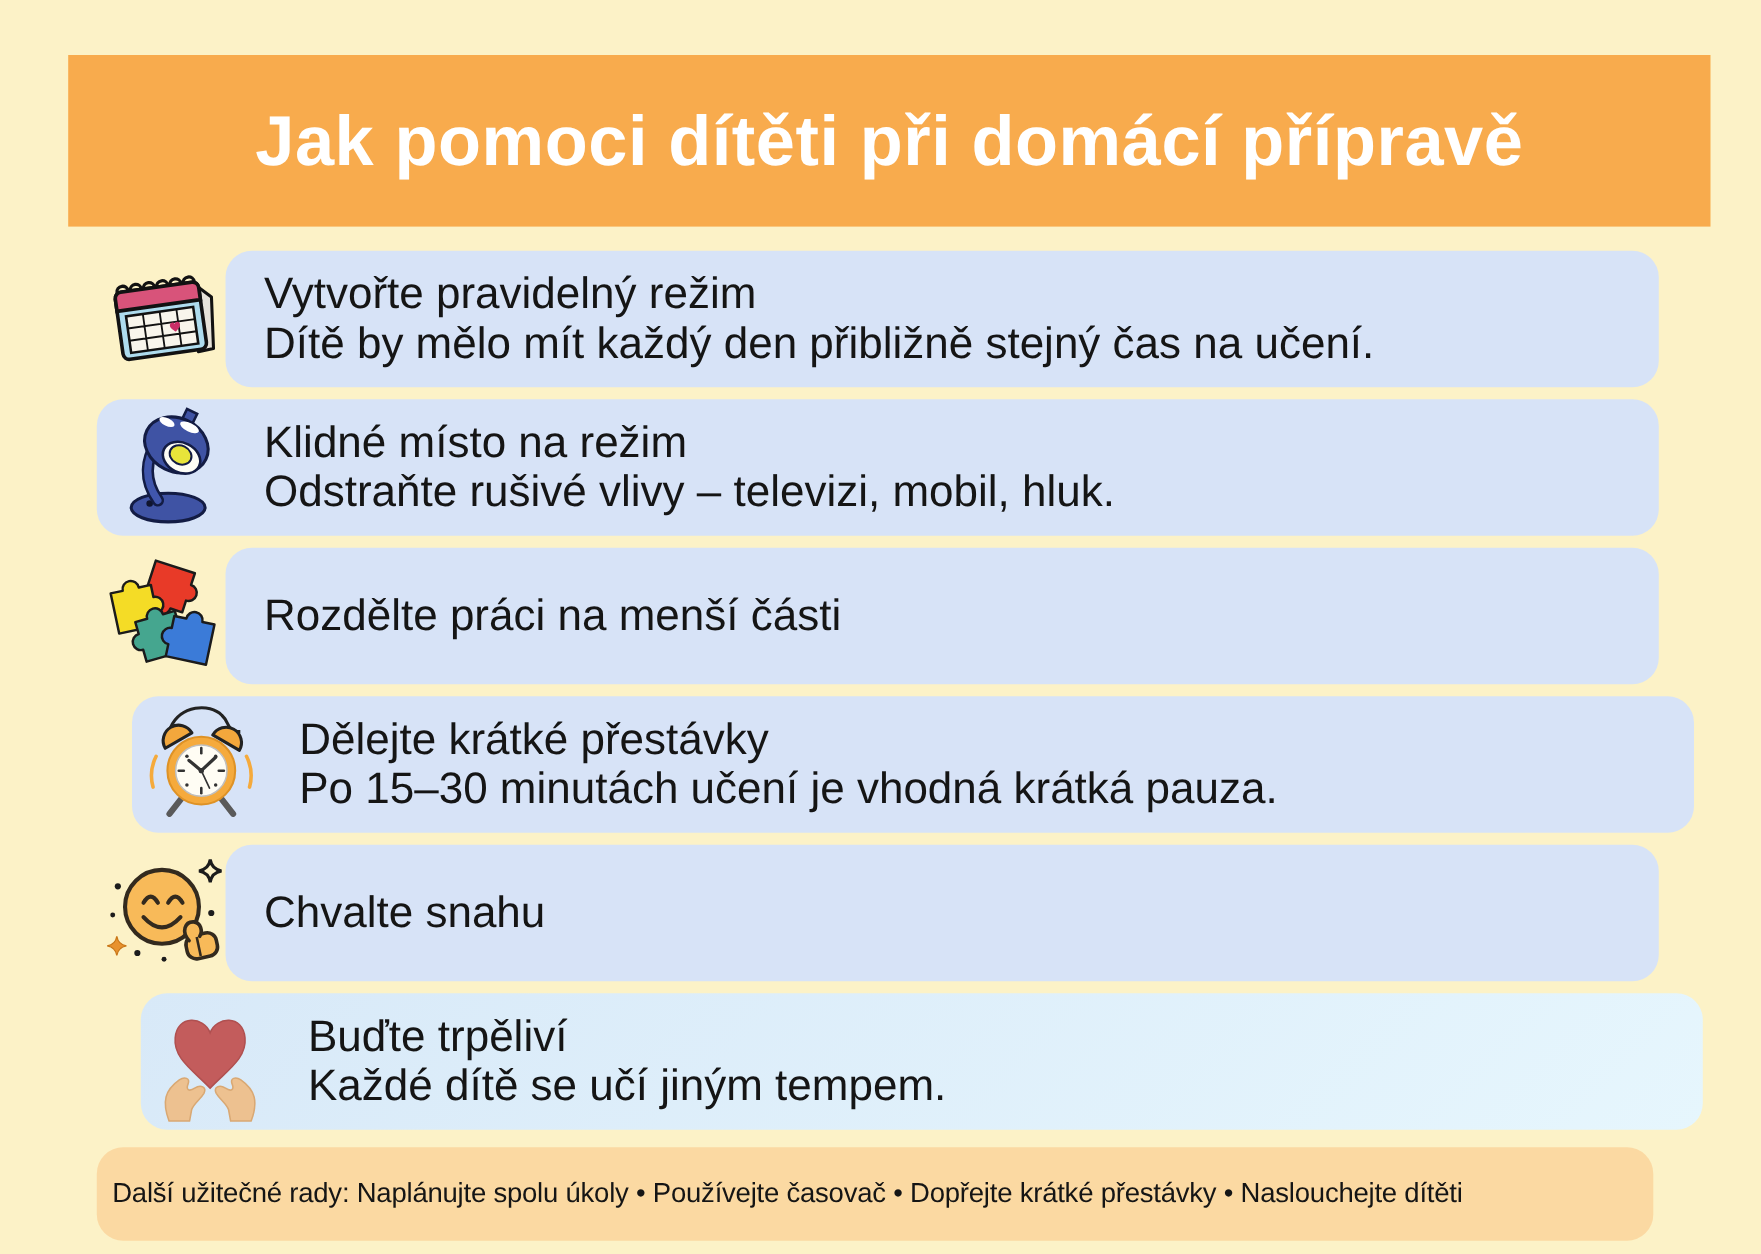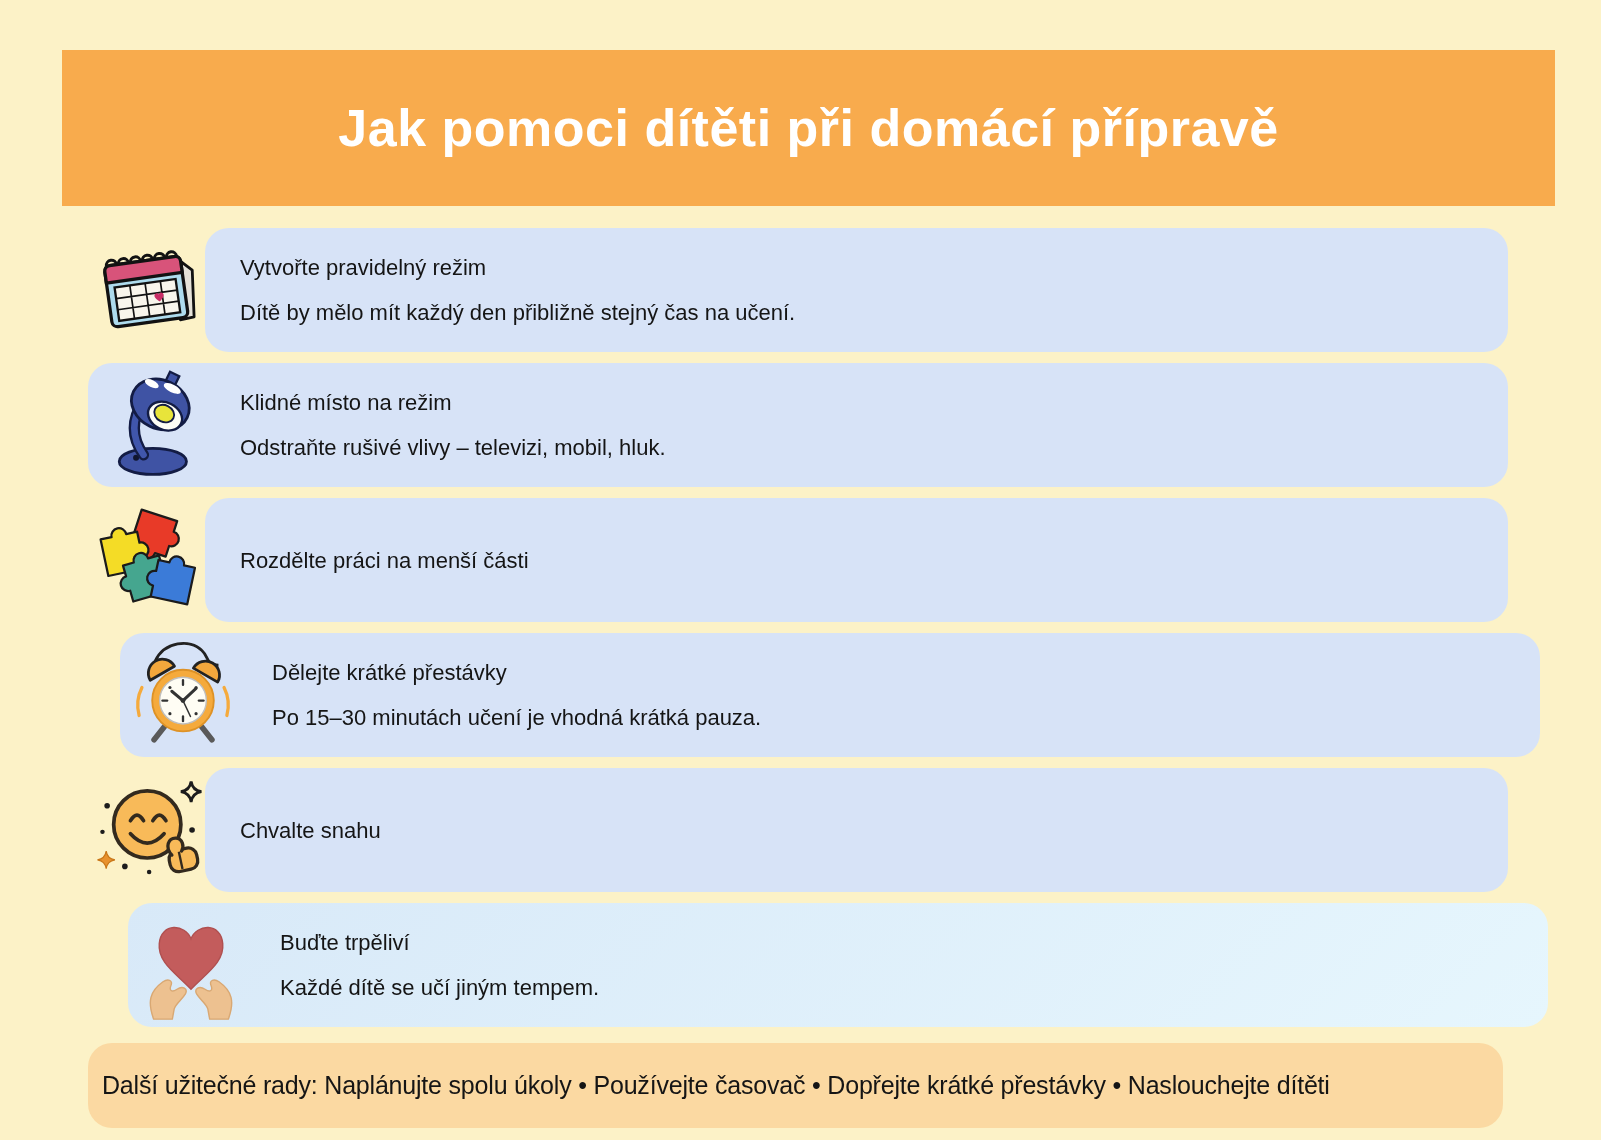--- a/index.html
+++ b/index.html
@@ -9,21 +9,21 @@
     font-family:"Liberation Sans",sans-serif;
     position:relative;overflow:hidden;
     color:#151515;
   }
   .banner{
     position:absolute;left:62px;top:50px;width:1493px;height:156px;
     background:#F8AB4D;
     display:flex;align-items:center;justify-content:center;
   }
   .banner h1{
-    margin:0;font-size:52px;font-weight:bold;color:#FFFFFF;letter-spacing:0.5px;
+    margin:0;font-size:64px;font-weight:bold;color:#FFFFFF;letter-spacing:0.5px;
   }
   .rows{position:absolute;left:88px;top:228px;width:1420px;}
   .row{position:absolute;left:0;width:1420px;height:124px;}
   .row:nth-child(1){top:0px;}
   .row:nth-child(2){top:135px;}
   .row:nth-child(3){top:270px;}
   .row:nth-child(4){top:405px;margin-left:32px;}
   .row:nth-child(5){top:540px;}
   .row:nth-child(6){top:675px;margin-left:40px;}
   .row-box{
@@ -35,21 +35,21 @@
     background:linear-gradient(135deg,#D8E9F8 0%,#E6F6FD 100%);
   }
   .row-icon{
     position:absolute;left:6px;top:50%;transform:translateY(-50%);
     width:114px;height:114px;display:flex;align-items:center;justify-content:center;
   }
   .row-icon svg{width:112px;height:112px;}
   .row-text{
     position:absolute;left:152px;top:0;bottom:0;right:24px;
     display:flex;flex-direction:column;justify-content:center;
-    font-size:22px;line-height:45px;
+    font-size:40px;line-height:45px;
   }
   .row-heading{white-space:nowrap;}
   .row-desc{white-space:nowrap;}
   .footer{
     position:absolute;left:88px;top:1043px;width:1415px;height:85px;
     background:#FBD9A2;border-radius:24px;
     display:flex;align-items:center;
     padding-left:14px;box-sizing:border-box;
     font-size:25px;letter-spacing:-0.2px;
   }

